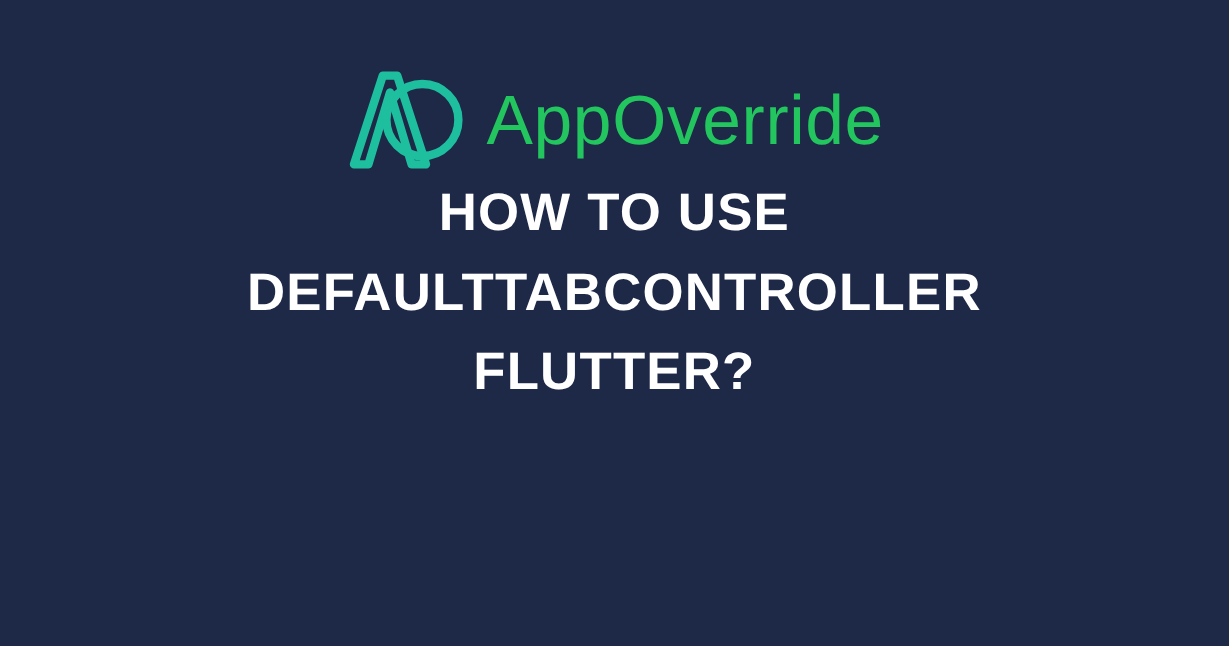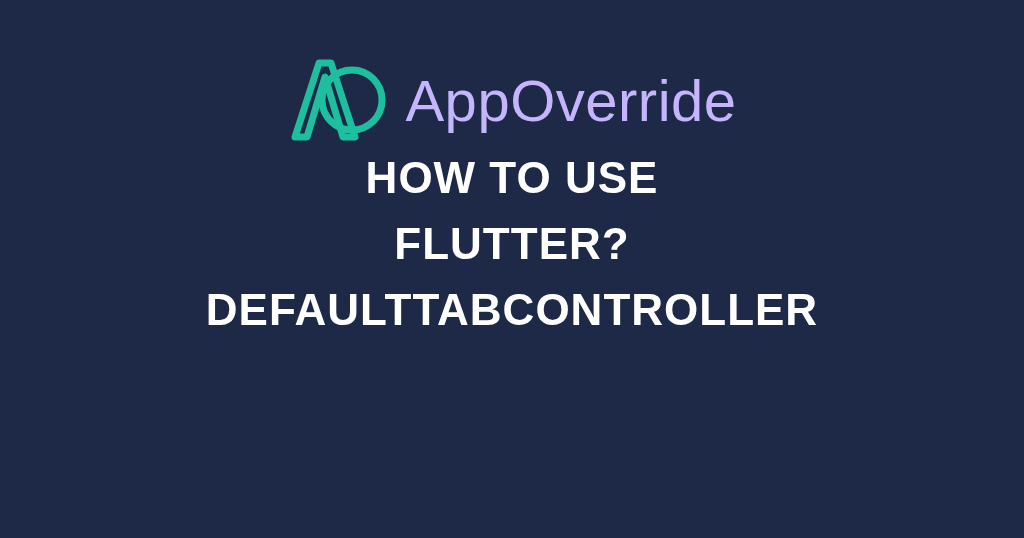--- a/index.html
+++ b/index.html
@@ -22,21 +22,21 @@
       align-items: center;
       margin-top: 55px;
       gap: 18px;
     }
     .logo-icon {
       width: 100px;
       height: 90px;
       position: relative;
     }
     .logo-text {
-      color: #c4b5fd;
+      color: #22c55e;
       font-size: 58px;
       font-weight: 400;
       letter-spacing: 0.5px;
     }
     .heading {
       color: #ffffff;
       font-size: 44px;
       font-weight: 900;
       text-transform: uppercase;
       text-align: center;
@@ -52,15 +52,15 @@
     <svg width="100" height="90" viewBox="0 0 100 90">
       <path d="M 8 82 L 32 8 L 44 8 L 68 82 L 56 82 L 38 22 L 20 82 Z" fill="none" stroke="#1dbf9f" stroke-width="7" stroke-linejoin="round"></path>
       <circle cx="65" cy="45" r="30" fill="none" stroke="#1dbf9f" stroke-width="7"></circle>
     </svg>
   </div>
   <div class="logo-text">AppOverride</div>
 </div>
 
 <div class="heading">
   <div>How to use</div>
+  <div>DefaultTabController</div>
   <div>Flutter?</div>
-  <div>DefaultTabController</div>
 </div>
 
 </body></html>

